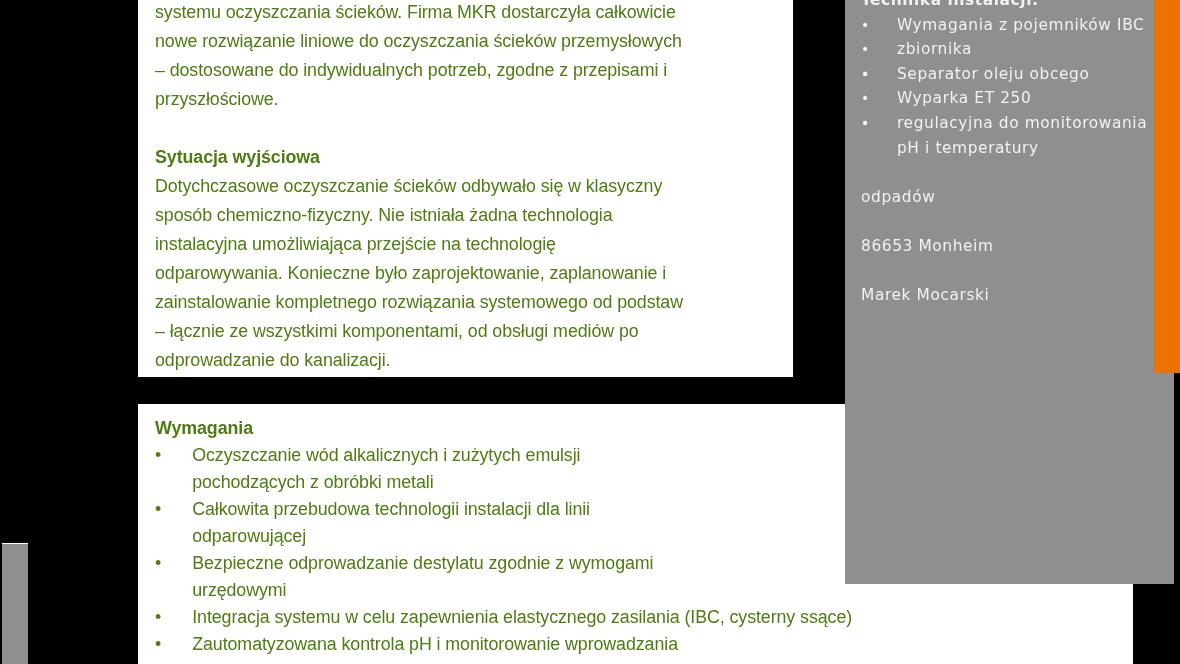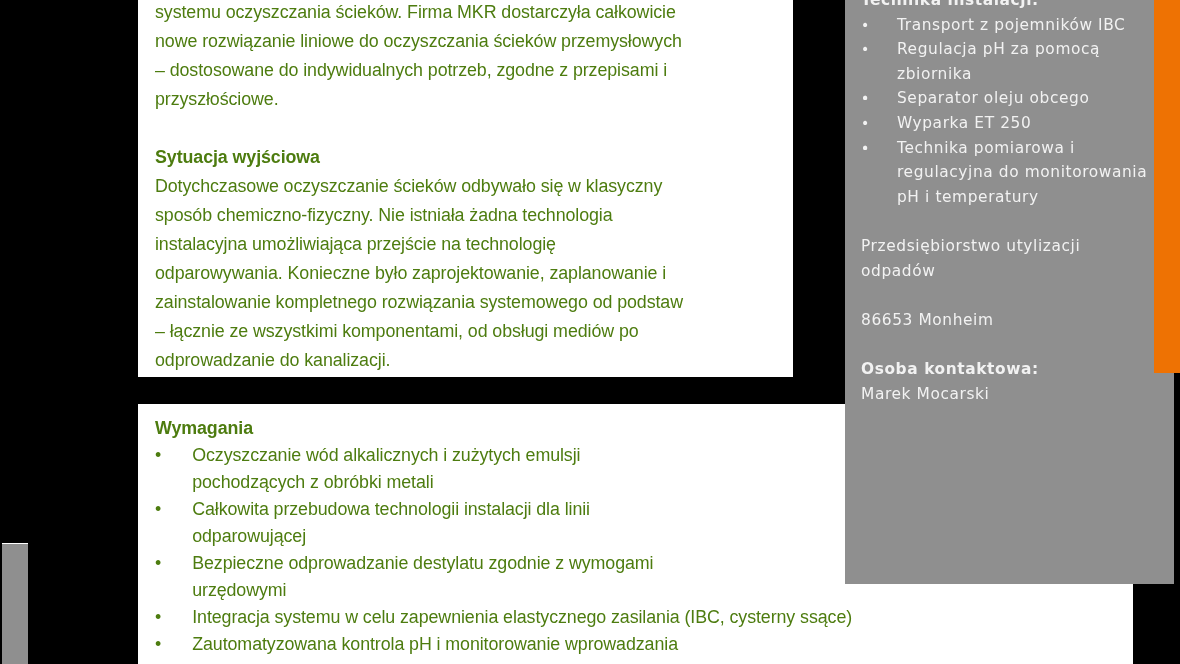--- a/index.html
+++ b/index.html
@@ -186,55 +186,51 @@
     </div>
   </div>
 </div>
 
 <div id="gray-panel">
   <div class="side-content">
     <span class="side-heading">Technika instalacji:</span>
 
     <div class="side-bullet">
       <span class="dot">•</span>
-      <span class="side-line">Transport z pojemników IBC</span>
-    </div>
-    <div class="side-bullet">
-      <span class="dot">•</span>
-      <span class="side-line">Regulacja pH za pomocą</span>
+      <span class="side-line">Wymagania z pojemników IBC</span>
+    </div>
+    <div class="side-bullet">
+      <span class="dot">•</span>
       <span class="side-line">zbiornika</span>
     </div>
     <div class="side-bullet">
       <span class="dot">•</span>
     </div>
     <div class="side-bullet">
       <span class="dot">•</span>
       <span class="side-line">Separator oleju obcego</span>
     </div>
     <div class="side-bullet">
       <span class="dot">•</span>
       <span class="side-line">Wyparka ET 250</span>
     </div>
     <div class="side-bullet">
       <span class="dot">•</span>
     </div>
     <div class="side-bullet">
       <span class="dot">•</span>
-      <span class="side-line">Technika pomiarowa i</span>
       <span class="side-line">regulacyjna do monitorowania</span>
       <span class="side-line">pH i temperatury</span>
     </div>
 
     <span class="side-gap"></span>
-    <span class="side-line">Przedsiębiorstwo utylizacji</span>
     <span class="side-line">odpadów</span>
 
     <span class="side-gap"></span>
     <span class="side-line">86653 Monheim</span>
 
     <span class="side-gap"></span>
-    <span class="side-heading">Osoba kontaktowa:</span>
     <span class="side-line">Marek Mocarski</span>
   </div>
 </div>
 
 <div id="orange-bar"></div>
 <div id="left-strip"></div>
 
 </body></html>

